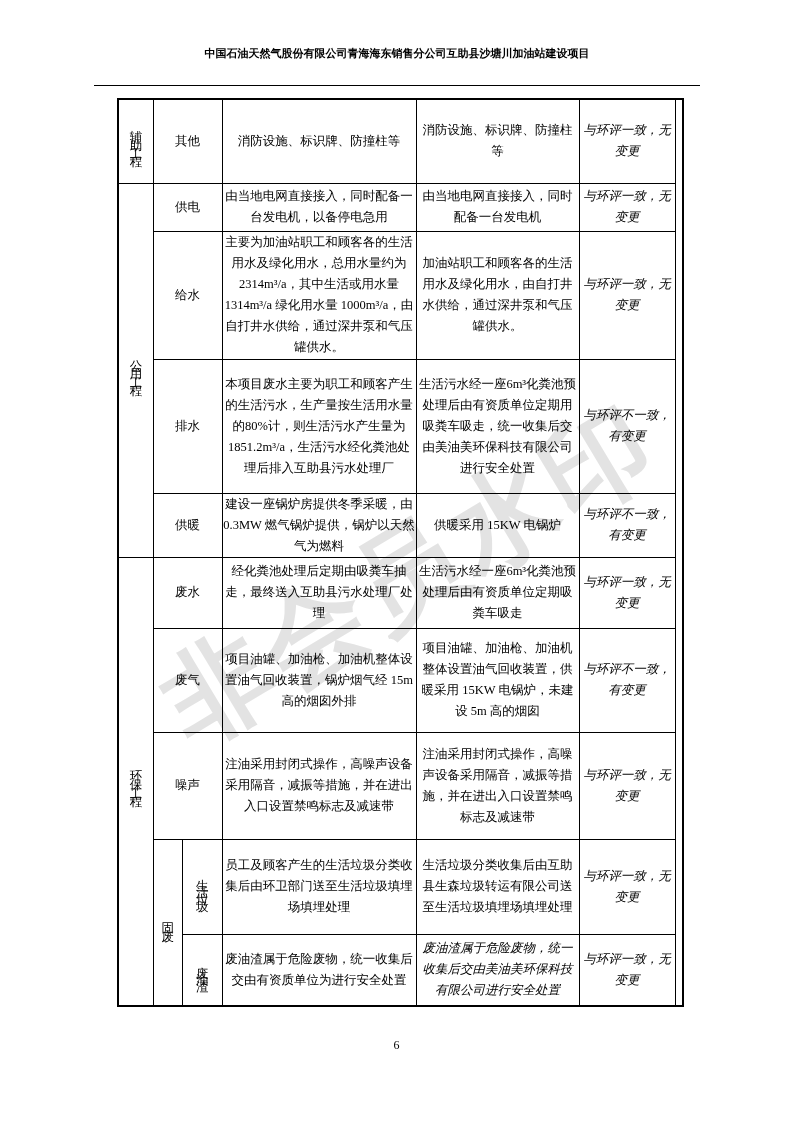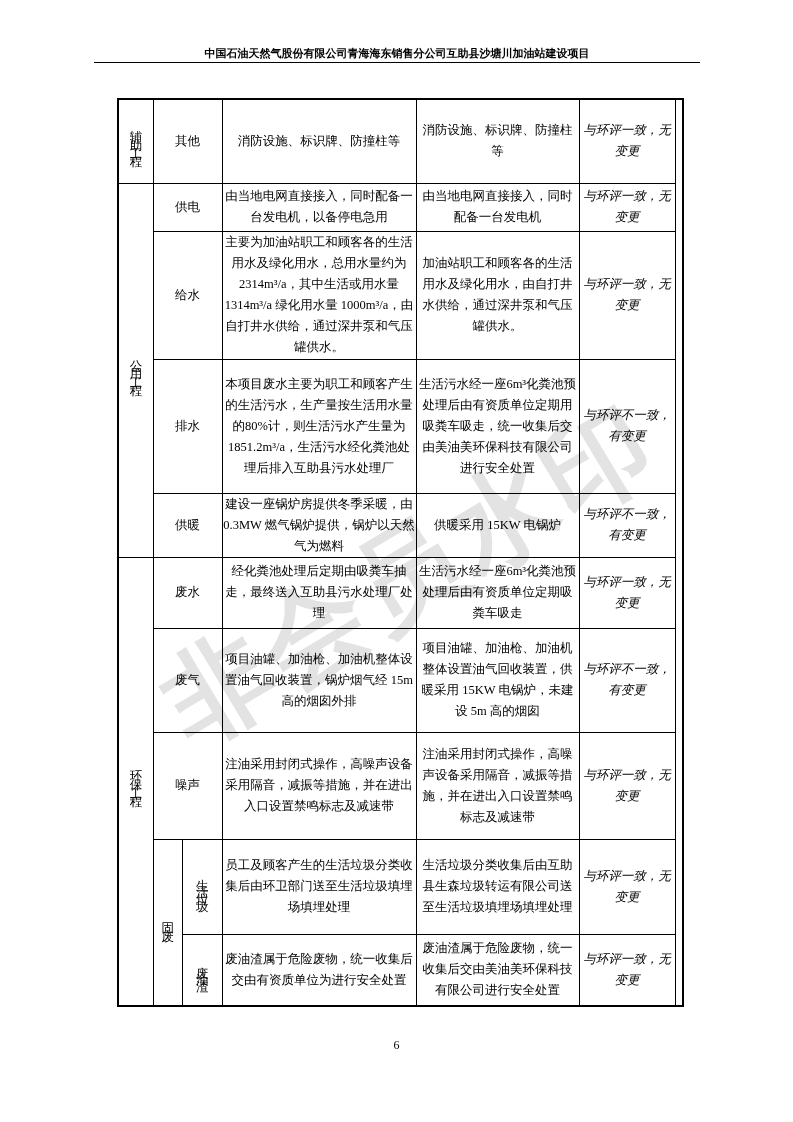--- a/index.html
+++ b/index.html
@@ -4,21 +4,21 @@
 <style>
   html,body{margin:0;padding:0;}
   body{
     width:793px;height:1122px;position:relative;background:#ffffff;
     font-family:"Liberation Serif","DejaVu Serif",serif;color:#000;
     overflow:hidden;
   }
   .doc-header{
     position:absolute;left:94px;top:46px;width:606px;
     text-align:center;font-size:11px;font-weight:bold;
-    border-bottom:1.5px solid #000;padding-bottom:1px;
+    border-bottom:1.5px solid #000;padding-bottom:24px;
   }
   .watermark{
     position:absolute;left:125px;top:505px;width:570px;height:140px;
     text-align:center;font-size:106px;line-height:140px;font-weight:bold;
     color:#e3e3e3;letter-spacing:4px;white-space:nowrap;
     transform:rotate(-31deg);transform-origin:center center;
     z-index:0;pointer-events:none;
   }
   table.compare{
     position:absolute;left:117px;top:98px;width:565px;z-index:1;
@@ -27,21 +27,21 @@
   }
   table.compare td{
     border:1px solid #000;vertical-align:middle;
     font-size:12.5px;line-height:21px;text-align:center;
     padding:0;overflow:hidden;background:transparent;
   }
   td.cat{width:35px;}
   td.c3{padding:0 8px;}
   td.c4{padding:0 13px;}
   td.c5{padding:0 4px;line-break:strict;font-style:italic;}
-  td.left-just{text-align:left;}
+  td.left-just{text-align:left;font-style:italic;}
   .vtext{
     display:inline-block;writing-mode:vertical-rl;text-orientation:upright;
     letter-spacing:9px;font-size:12.5px;line-height:1;
   }
   .vtext.tightv{letter-spacing:7px;}
   .page-footer{
     position:absolute;left:0;top:1038px;width:793px;
     text-align:center;font-size:12px;
   }
 </style>

